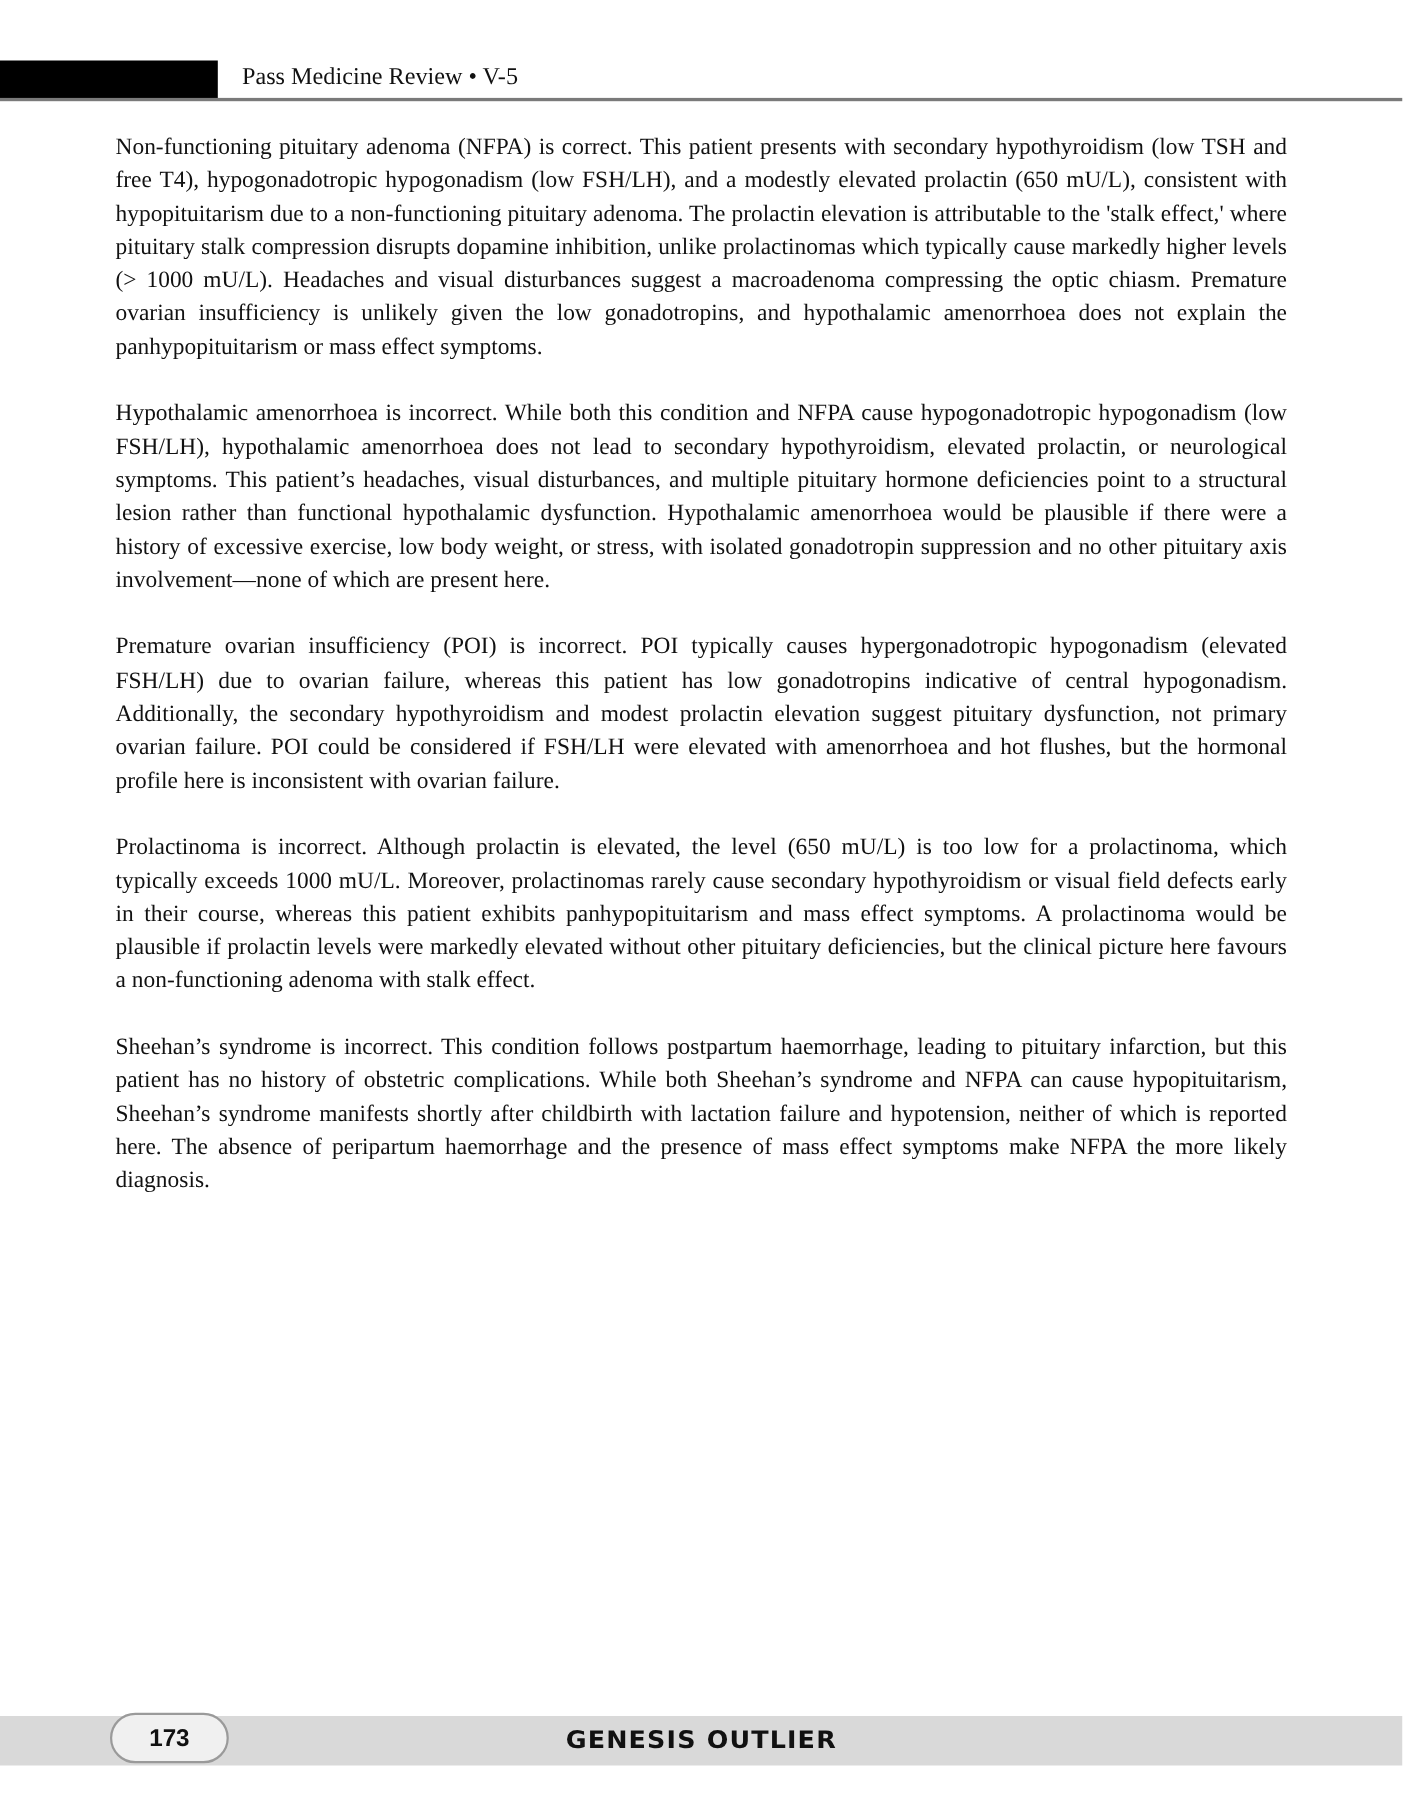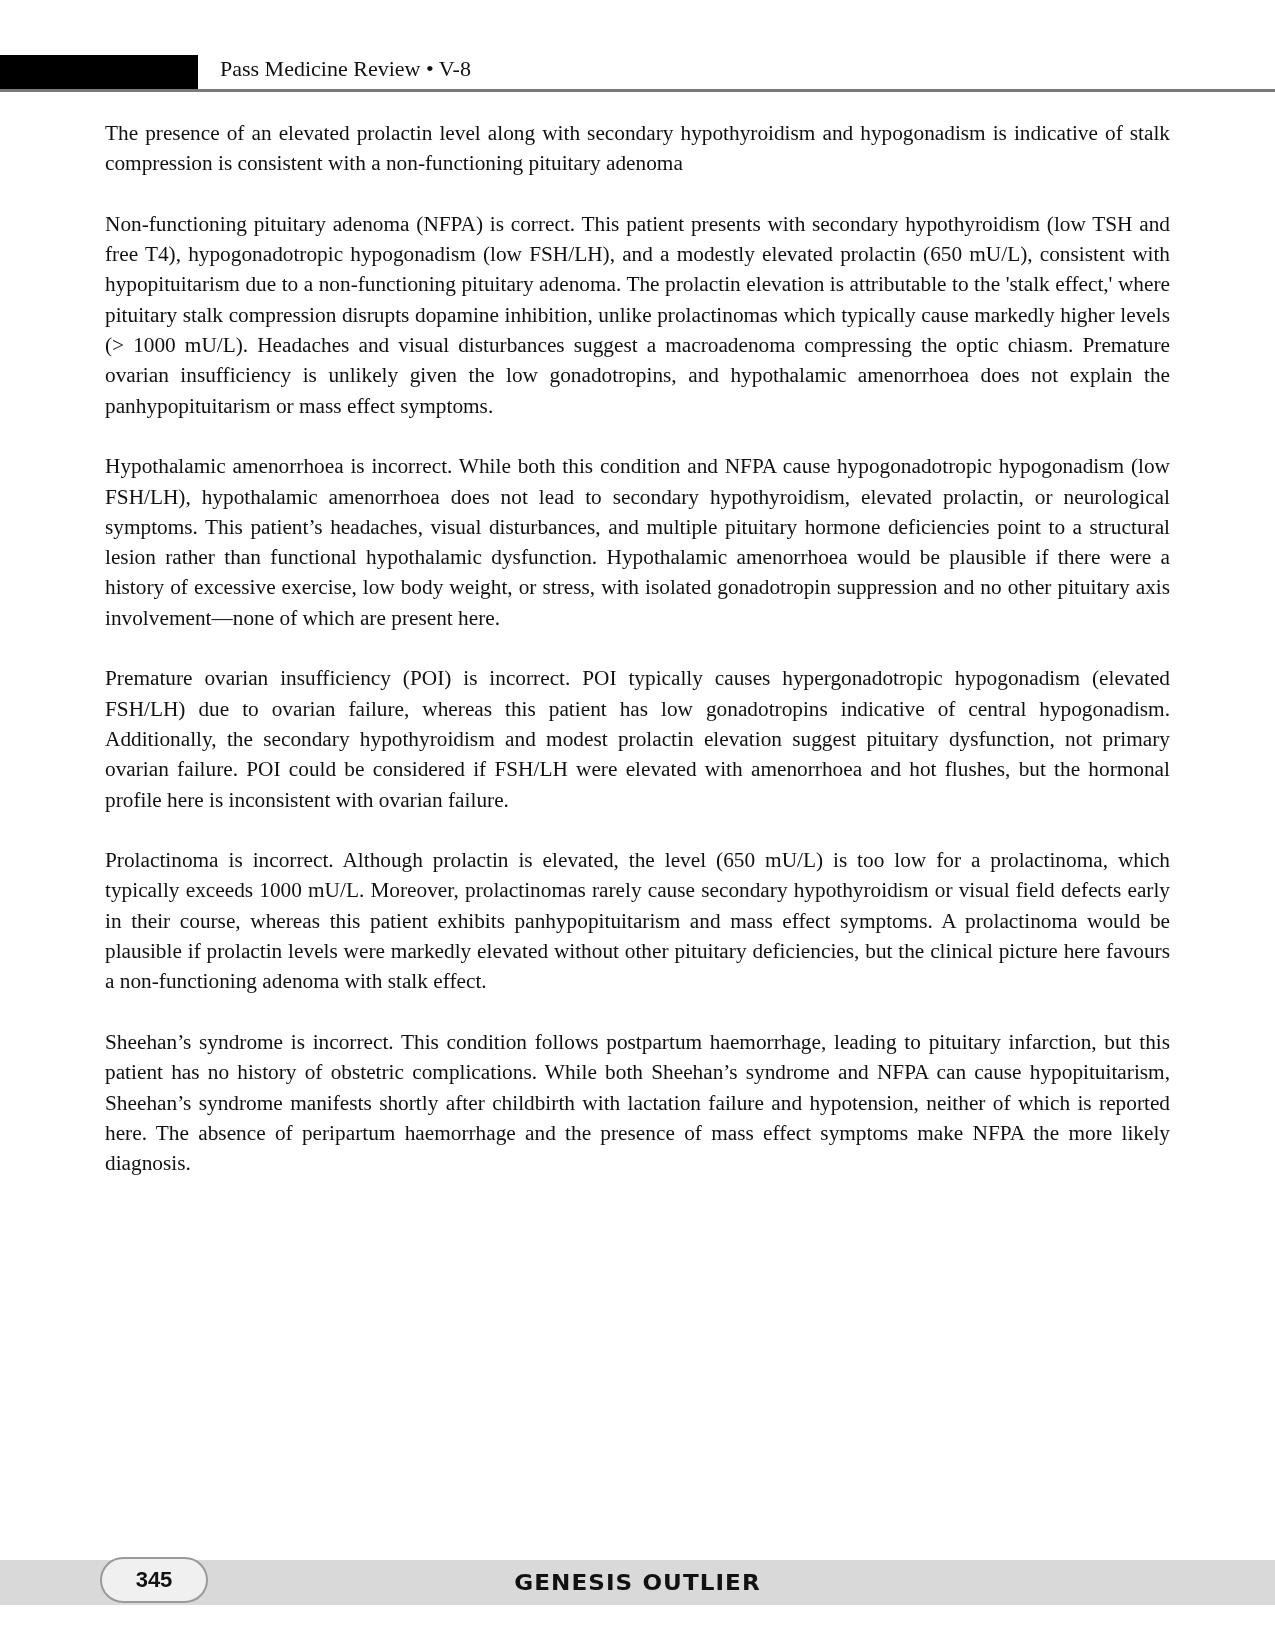--- a/index.html
+++ b/index.html
@@ -11,27 +11,26 @@
   .content p { margin: 0 0 30.3px 0; }
   .content b { font-weight: normal; }
   .footer-band { position: absolute; left: 0; top: 1560px; width: 1275px; height: 45px; background: #d9d9d9; }
   .page-pill { position: absolute; left: 100px; top: 1557px; width: 108px; height: 46px; border: 2px solid #9a9a9a; border-radius: 24px; background: #f0f0f0; box-sizing: border-box; display: flex; align-items: center; justify-content: center; font-family: "Liberation Sans", sans-serif; font-weight: bold; font-size: 22px; color: #111; }
   .footer-brand { position: absolute; left: 0; width: 1275px; top: 1563px; height: 40px; text-align: center; font-family: "DejaVu Sans", sans-serif; font-weight: bold; font-size: 22px; line-height: 40px; letter-spacing: 1px; color: #111; transform: scaleX(1.05); }
 </style>
 </head>
 <body>
 
 <div class="header-block"></div>
-<div class="header-title">Pass Medicine Review • V-8</div>
+<div class="header-title">Pass Medicine Review • V-5</div>
 <div class="header-rule"></div>
 
 <div class="content">
-  <p>The presence of an elevated prolactin level along with secondary hypothyroidism and hypogonadism is indicative of stalk compression is consistent with a non-functioning pituitary adenoma</p>
   <p><b>Non-functioning pituitary adenoma</b><span> (NFPA) is correct. This patient presents with secondary hypothyroidism (low TSH and free T4), hypogonadotropic hypogonadism (low FSH/LH), and a modestly elevated prolactin (650 mU/L), consistent with hypopituitarism due to a non-functioning pituitary adenoma. The prolactin elevation is attributable to the 'stalk effect,' where pituitary stalk compression disrupts dopamine inhibition, unlike prolactinomas which typically cause markedly higher levels (&gt; 1000 mU/L). Headaches and visual disturbances suggest a macroadenoma compressing the optic chiasm. Premature ovarian insufficiency is unlikely given the low gonadotropins, and hypothalamic amenorrhoea does not explain the panhypopituitarism or mass effect symptoms.</span></p>
   <p><b>Hypothalamic amenorrhoea</b><span> is incorrect. While both this condition and NFPA cause hypogonadotropic hypogonadism (low FSH/LH), hypothalamic amenorrhoea does not lead to secondary hypothyroidism, elevated prolactin, or neurological symptoms. This patient’s headaches, visual disturbances, and multiple pituitary hormone deficiencies point to a structural lesion rather than functional hypothalamic dysfunction. Hypothalamic amenorrhoea would be plausible if there were a history of excessive exercise, low body weight, or stress, with isolated gonadotropin suppression and no other pituitary axis involvement—none of which are present here.</span></p>
   <p><b>Premature ovarian insufficiency</b><span> (POI) is incorrect. POI typically causes hypergonadotropic hypogonadism (elevated FSH/LH) due to ovarian failure, whereas this patient has low gonadotropins indicative of central hypogonadism. Additionally, the secondary hypothyroidism and modest prolactin elevation suggest pituitary dysfunction, not primary ovarian failure. POI could be considered if FSH/LH were elevated with amenorrhoea and hot flushes, but the hormonal profile here is inconsistent with ovarian failure.</span></p>
   <p><b>Prolactinoma</b><span> is incorrect. Although prolactin is elevated, the level (650 mU/L) is too low for a prolactinoma, which typically exceeds 1000 mU/L. Moreover, prolactinomas rarely cause secondary hypothyroidism or visual field defects early in their course, whereas this patient exhibits panhypopituitarism and mass effect symptoms. A prolactinoma would be plausible if prolactin levels were markedly elevated without other pituitary deficiencies, but the clinical picture here favours a non-functioning adenoma with stalk effect.</span></p>
   <p><b>Sheehan’s syndrome</b><span> is incorrect. This condition follows postpartum haemorrhage, leading to pituitary infarction, but this patient has no history of obstetric complications. While both Sheehan’s syndrome and NFPA can cause hypopituitarism, Sheehan’s syndrome manifests shortly after childbirth with lactation failure and hypotension, neither of which is reported here. The absence of peripartum haemorrhage and the presence of mass effect symptoms make NFPA the more likely diagnosis.</span></p>
 </div>
 
 <div class="footer-band"></div>
-<div class="page-pill">345</div>
+<div class="page-pill">173</div>
 <div class="footer-brand">GENESIS OUTLIER</div>
 
 </body></html>

